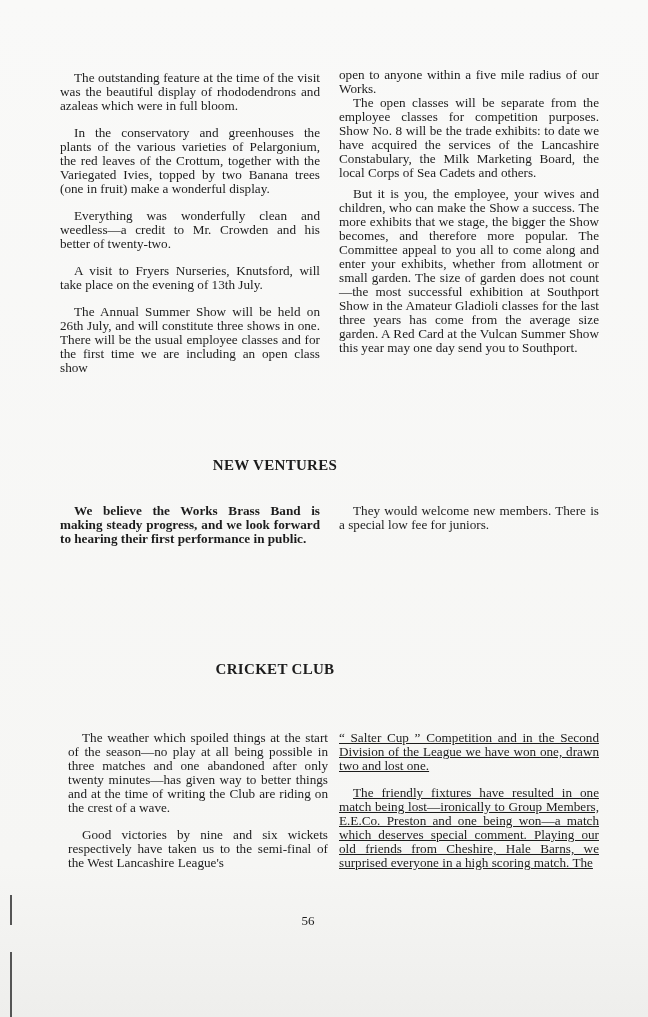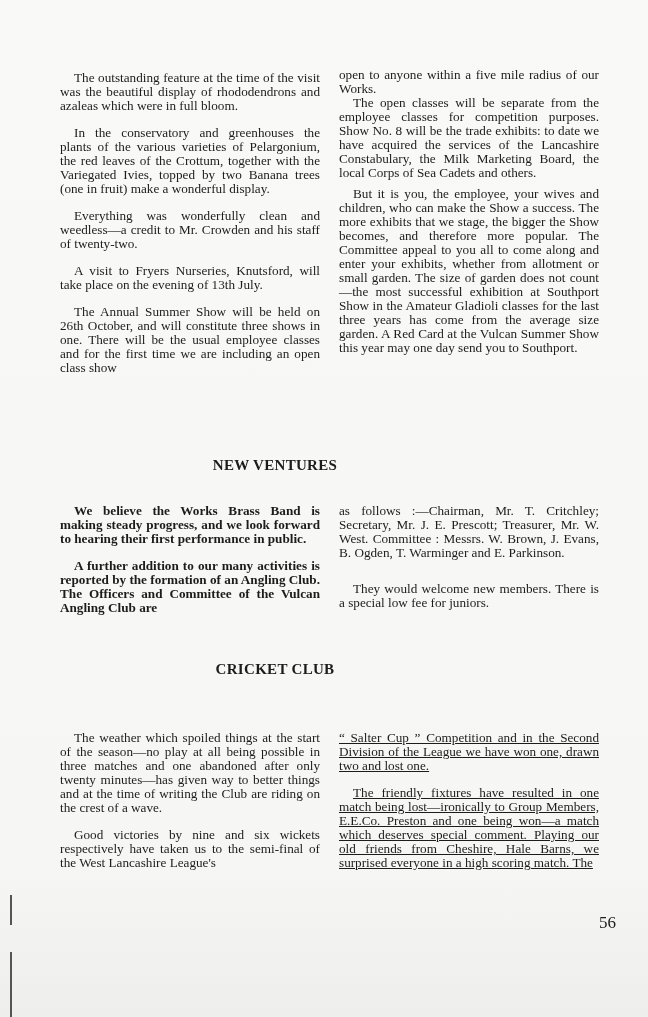--- a/index.html
+++ b/index.html
@@ -24,56 +24,54 @@
     line-height: 14px;
     text-align: justify;
   }
   .col p { margin: 0 0 13px 0; text-indent: 14px; }
   .col p.cont { text-indent: 0; }
   .heading {
     position: absolute; left: 0; width: 550px; text-align: center;
     font-weight: bold; font-size: 15px; letter-spacing: 0.3px;
   }
   .page-number {
-    position: absolute; left: 0; width: 616px; text-align: right;
-    top: 913px; font-size: 17px;
+    position: absolute; left: 0; width: 616px; text-align: center;
+    top: 913px; font-size: 13px;
   }
 </style>
 </head>
 <body>
 
 <div class="page-shade"></div>
 <div class="binding-line" style="top:895px;height:30px"></div>
 <div class="binding-line" style="top:952px;height:65px"></div>
 
 <div class="col" style="left:60px; top:71px;">
   <p>The outstanding feature at the time of the visit was the beautiful display of rhododendrons and azaleas which were in full bloom.</p>
   <p>In the conservatory and greenhouses the plants of the various varieties of Pelargonium, the red leaves of the Crottum, together with the Variegated Ivies, topped by two Banana trees (one in fruit) make a wonderful display.</p>
-  <p>Everything was wonderfully clean and weedless—a credit to Mr. Crowden and his staff of twenty-two.</p>
+  <p>Everything was wonderfully clean and weedless—a credit to Mr. Crowden and his better of twenty-two.</p>
   <p>A visit to Fryers Nurseries, Knutsford, will take place on the evening of 13th July.</p>
-  <p>The Annual Summer Show will be held on 26th October, and will constitute three shows in one. There will be the usual employee classes and for the first time we are including an open class show</p>
+  <p>The Annual Summer Show will be held on 26th July, and will constitute three shows in one. There will be the usual employee classes and for the first time we are including an open class show</p>
 </div>
 <div class="col" style="left:339px; top:68px;">
   <p class="cont" style="margin-bottom:0">open to anyone within a five mile radius of our Works.</p>
   <p style="margin-bottom:7px">The open classes will be separate from the employee classes for competition purposes. Show No. 8 will be the trade exhibits: to date we have acquired the services of the Lancashire Constabulary, the Milk Marketing Board, the local Corps of Sea Cadets and others.</p>
   <p>But it is you, the employee, your wives and children, who can make the Show a success. The more exhibits that we stage, the bigger the Show becomes, and therefore more popular. The Committee appeal to you all to come along and enter your exhibits, whether from allotment or small garden. The size of garden does not count—the most successful exhibition at Southport Show in the Amateur Gladioli classes for the last three years has come from the average size garden. A Red Card at the Vulcan Summer Show this year may one day send you to Southport.</p>
 </div>
 
 <div class="heading" style="top:457px;">NEW VENTURES</div>
 <div class="col" style="left:60px; top:504px;font-weight:bold;">
   <p>We believe the Works Brass Band is making steady progress, and we look forward to hearing their first performance in public.</p>
-  <p>A further addition to our many activities is reported by the formation of an Angling Club. The Officers and Committee of the Vulcan Angling Club are</p>
 </div>
 <div class="col" style="left:339px; top:504px;">
-  <p class="cont" style="margin-bottom:22px">as follows :—Chairman, Mr. T. Critchley; Secretary, Mr. J. E. Prescott; Treasurer, Mr. W. West. Committee : Messrs. W. Brown, J. Evans, B. Ogden, T. Warminger and E. Parkinson.</p>
   <p>They would welcome new members. There is a special low fee for juniors.</p>
 </div>
 
 <div class="heading" style="top:661px;">CRICKET CLUB</div>
-<div class="col" style="left:60px; top:731px;">
+<div class="col" style="left:68px; top:731px;">
   <p>The weather which spoiled things at the start of the season—no play at all being possible in three matches and one abandoned after only twenty minutes—has given way to better things and at the time of writing the Club are riding on the crest of a wave.</p>
   <p>Good victories by nine and six wickets respectively have taken us to the semi-final of the West Lancashire League's</p>
 </div>
 <div class="col" style="left:339px; top:731px;text-decoration:underline;">
   <p class="cont">“ Salter Cup ” Competition and in the Second Division of the League we have won one, drawn two and lost one.</p>
   <p>The friendly fixtures have resulted in one match being lost—ironically to Group Members, E.E.Co. Preston and one being won—a match which deserves special comment. Playing our old friends from Cheshire, Hale Barns, we surprised everyone in a high scoring match. The</p>
 </div>
 
 <div class="page-number">56</div>
 

